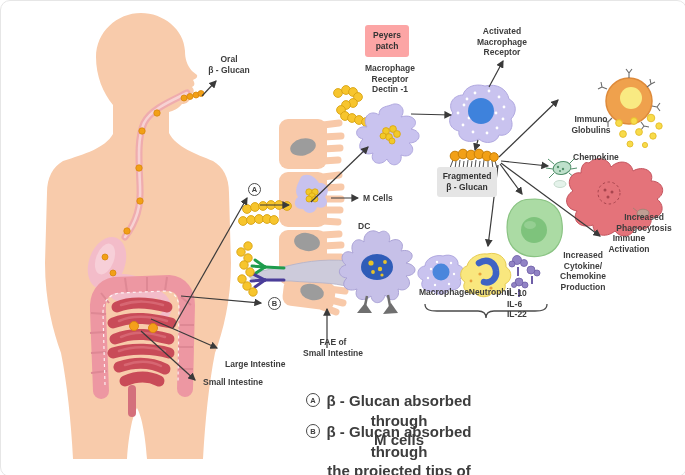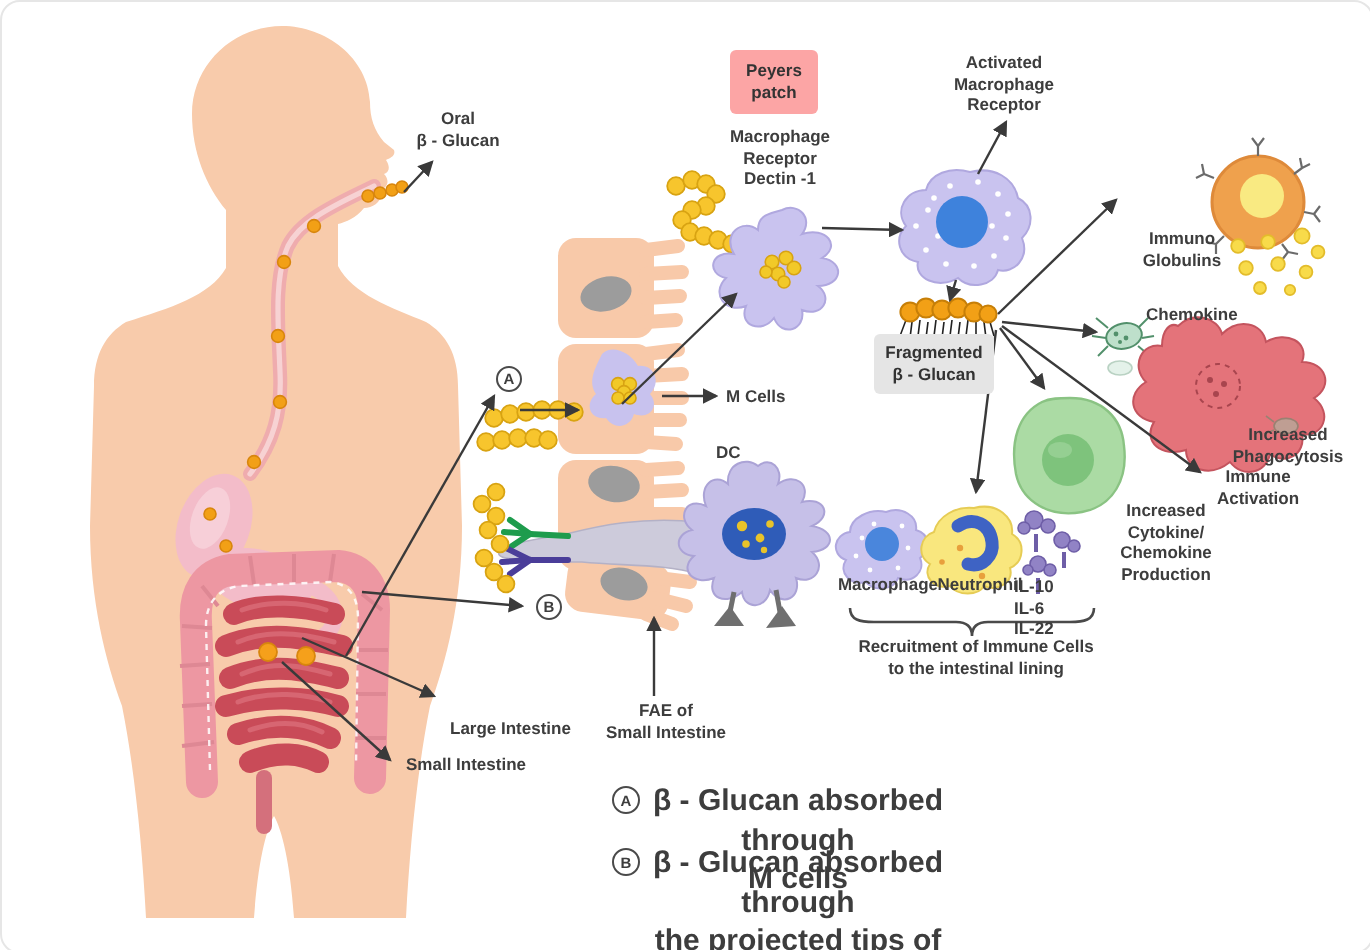--- a/index.html
+++ b/index.html
@@ -459,27 +459,25 @@
 <div class="lbl left" style="left:357px;top:220px;width:24px;">DC</div>
 
 <div class="lbl" style="left:413px;top:286px;width:60px;">Macrophage</div>
 
 <div class="lbl" style="left:463px;top:286px;width:52px;">Neutrophil</div>
 
 <div class="lbl left" style="left:506px;top:287px;width:32px;">IL-10
 IL-6
 IL-22</div>
 
-<div class="lbl" style="left:410px;top:317px;width:154px;">Recruitment of Immune Cells
-to the intestinal lining</div>
 
 <div class="box" style="left:436px;top:166px;width:60px;height:30px;background:#e5e5e5;">Fragmented
 β - Glucan</div>
 
-<div class="lbl" style="left:298px;top:349px;width:68px;">FAE of
+<div class="lbl" style="left:298px;top:336px;width:68px;">FAE of
 Small Intestine</div>
 
 <div class="lbl left" style="left:224px;top:343px;width:74px;margin-top:15px;">Large Intestine</div>
 
 <div class="lbl left" style="left:202px;top:376px;width:74px;">Small Intestine</div>
 
 <div class="marker" style="left:247px;top:182px;">A</div>
 <div class="marker" style="left:267px;top:296px;">B</div>
 
 <div class="marker" style="left:305px;top:392px;width:14px;height:14px;">A</div>

